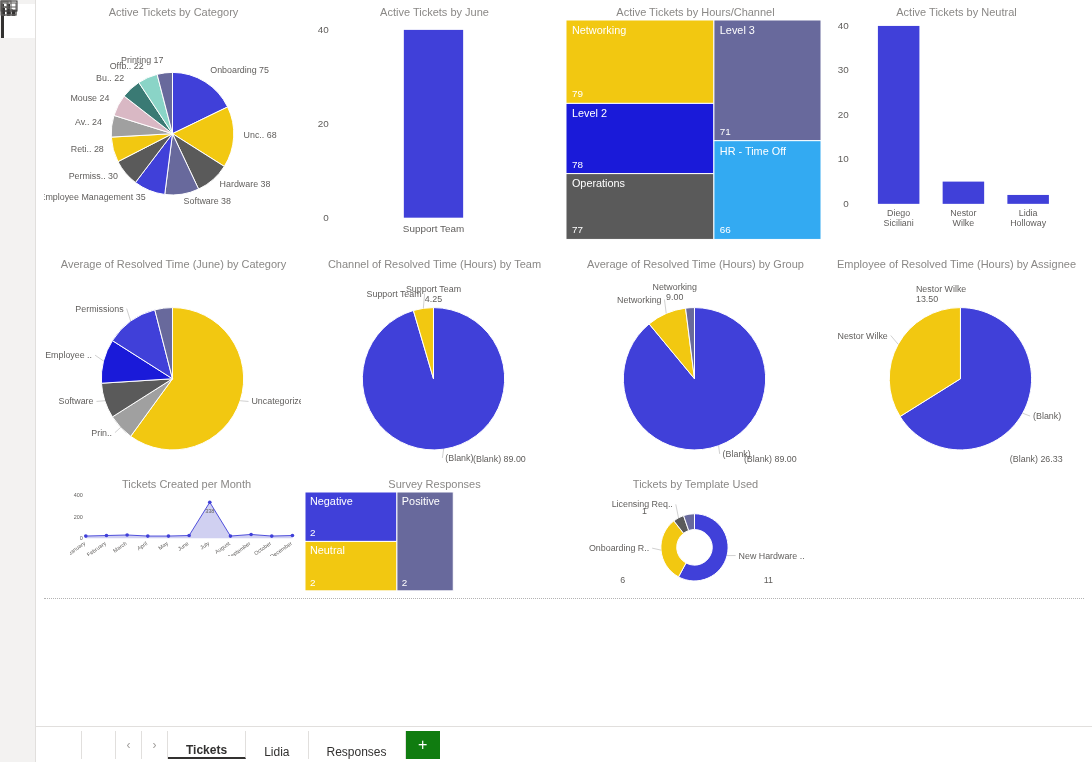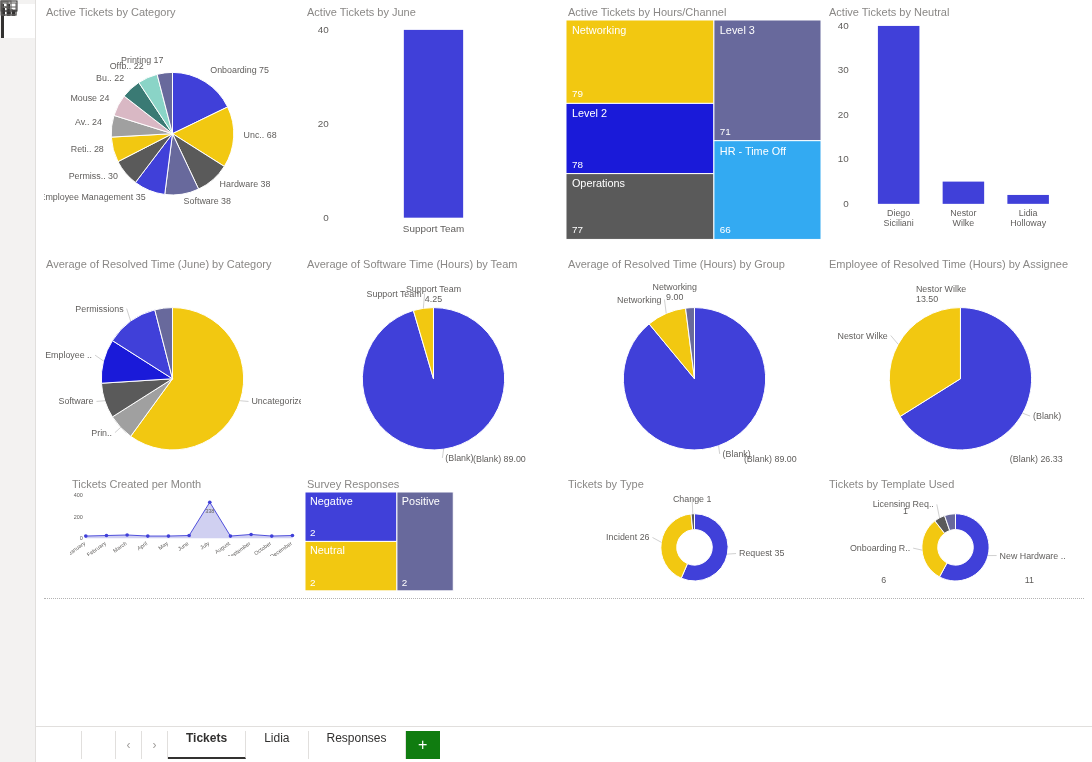--- a/index.html
+++ b/index.html
@@ -2,39 +2,39 @@
 <html><head>
 <meta charset="utf-8">
 <style>
   * { box-sizing: border-box; margin: 0; padding: 0; font-family: "Segoe UI", sans-serif; }
   body { width: 1092px; height: 762px; overflow: hidden; background: #fff; color: #333; }
   .app { display: flex; height: 100%; }
   .sidebar { width: 36px; background: #f3f2f1; border-right: 1px solid #e1dfdd; display: flex; flex-direction: column; align-items: center; padding-top: 4px; }
   .sidebar button { width: 34px; height: 34px; border: none; background: transparent; display: flex; align-items: center; justify-content: center; cursor: pointer; }
   .sidebar button.active { background: #fff; border-left: 3px solid #323130; }
   .main { flex: 1; display: flex; flex-direction: column; }
-  .canvas { flex: 1; padding: 6px 8px 0 8px; overflow: hidden; }
+  .canvas { flex: 1; padding: 6px 8px 0 8px; overflow: hidden; text-align: center; }
   .grid { display: grid; grid-template-columns: repeat(4, 1fr); grid-template-rows: 244px 212px 122px; gap: 8px 4px; height: 586px; }
   .tile { position: relative; }
   .tile-title { font-size: 11px; color: #8a8886; margin-bottom: 2px; padding-left: 2px; }
   .char-body { position: relative; width: 100%; height: calc(100% - 16px); }
   svg { position: absolute; inset: 0; }
   .label { font-size: 10px; fill: #605e5c; }
   .label-sm { font-size: 9px; fill: #605e5c; }
   .axis-tick { font-size: 10px; fill: #605e5c; }
   .tree-label { font-size: 11px; fill: #fff; }
   .tree-val { font-size: 10px; fill: #fff; }
 
   .divider { border-top: 1.5px dotted #b3b3b3; margin-top: 6px; }
 
   .footer { height: 36px; border-top: 1px solid #e1dfdd; background: #fff; display: flex; align-items: center; padding-left: 12px; font-size: 12px; color: #323130; }
   .foot-icn { width: 34px; height: 28px; display: flex; align-items: center; justify-content: center; border-right: 1px solid #e1dfdd; cursor: pointer; }
   .foot-nav { display: flex; align-items: center; }
   .foot-arrow { width: 26px; height: 28px; display:flex; align-items:center; justify-content:center; color:#a19f9d; border-right:1px solid #e1dfdd; cursor: pointer; }
-  .tab { height: 28px; display: flex; align-items: flex-start; padding: 0 18px; border-right: 1px solid #e1dfdd; cursor: pointer; }
+  .tab { height: 28px; display: flex; align-items: flex-end; padding: 0 18px; border-right: 1px solid #e1dfdd; cursor: pointer; }
   .tab.active { background: #fff; border-bottom: 2px solid #323130; font-weight: 600; }
   .tab-add { width: 34px; height: 28px; background: #107c10; color: #fff; display:flex; align-items:center; justify-content:center; font-size:16px; cursor: pointer; }
 </style>
 </head>
 <body>
 
 <div class="app">
   <div class="sidebar">
     <button class="active">
         <svg width="18" height="18">
@@ -171,21 +171,21 @@
                 <text x="48.63901446519499" y="87.11004947815218" class="label-sm" text-anchor="end">Employee ..</text>
                 <line x1="60.26201239873856" y1="90.09432812413044" x2="51.63901446519499" y2="84.11004947815218" stroke="#a0a0a0" stroke-width="0.5"></line>
                 <path d="M 130 108 L 69.20838936385492 69.42047076151223 A 72 72 0 0 1 112.09432812413048 38.26201239873855 Z" fill="#4040d9" stroke="#fff" stroke-width="1"></path>
                 <text x="80.62603880743225" y="40.04257247250442" class="label-sm" text-anchor="end">Permissions</text>
                 <line x1="87.67946183494192" y1="49.75077640500379" x2="83.62603880743225" y2="37.04257247250442" stroke="#a0a0a0" stroke-width="0.5"></line>
                 <path d="M 130 108 L 112.09432812413048 38.26201239873855 A 72 72 0 0 1 130.00000000000006 36 Z" fill="#68699c" stroke="#fff" stroke-width="1"></path>
               </svg>
             </div>
         </div>
         <div class="tile">
-          <div class="tile-title">Average of Software Time (Hours) by Team</div>
+          <div class="tile-title">Channel of Resolved Time (Hours) by Team</div>
           <div class="char-body">
               <svg viewBox="0 0 260 196" id="svg-rteam">
                 <path d="M 130 108 L 130 36 A 72 72 0 1 1 109.66236588078553 38.932057809480355 Z" fill="#4040d9" stroke="#fff" stroke-width="1"></path>
                 <text x="141.98627684748428" y="191.14041837358928" class="label-sm" text-anchor="start">(Blank)</text>
                 <line x1="140.27395158355796" y1="179.2632157487908" x2="138.98627684748428" y2="188.14041837358928" stroke="#a0a0a0" stroke-width="0.5"></line>
                 <path d="M 130 108 L 109.66236588078553 38.932057809480355 A 72 72 0 0 1 130 36 Z" fill="#f2c811" stroke="#fff" stroke-width="1"></path>
                 <text x="118.01372315251568" y="24.85958162641073" class="label-sm" text-anchor="end">Support Team</text>
                 <line x1="119.72604841644201" y1="36.73678425120919" x2="121.01372315251568" y2="21.85958162641073" stroke="#a0a0a0" stroke-width="0.5"></line>
                 <text x="130" y="20" class="label-sm" text-anchor="middle">Support Team</text>
                 <text x="130" y="30" class="label-sm" text-anchor="middle">4.25</text>
@@ -272,36 +272,20 @@
                 <rect x="0" y="50" width="93" height="50" fill="#f2c811" stroke="#fff"></rect>
                 <text x="5" y="63" class="tree-label">Neutral</text>
                 <text x="5" y="95" class="tree-val">2</text>
                 <rect x="93" y="0" width="57" height="100" fill="#68699c" stroke="#fff"></rect>
                 <text x="98" y="13" class="tree-label">Positive</text>
                 <text x="98" y="95" class="tree-val">2</text>
               </svg>
             </div>
         </div>
         <div class="tile">
-          <div class="tile-title">Tickets by Type</div>
-          <div class="char-body">
-              <svg viewBox="0 0 260 106" id="svg-type">
-                <path d="M 130 22 A 34 34 0 1 1 116.59190092614716 87.24456559508783 L 122.90159460796026 72.54124060916415 A 18 18 0 1 0 130 38 Z" fill="#4040d9" stroke="#fff" stroke-width="1"></path>
-                <text x="175.05837729761475" y="65.25973192407837" class="label-sm" text-anchor="start">Request 35</text>
-                <line x1="163.30401800258483" y1="62.84414968301445" x2="172.05837729761475" y2="62.259731924078366" stroke="#a0a0a0" stroke-width="0.5"></line>
-                <path d="M 116.59190092614716 87.24456559508783 A 34 34 0 0 1 126.56027705242731 22.174443004675567 L 128.17897020422623 38.09235217894589 A 18 18 0 0 0 122.90159460796026 72.54124060916415 Z" fill="#f2c811" stroke="#fff" stroke-width="1"></path>
-                <text x="84.53045708090687" y="49.03432223478947" class="label-sm" text-anchor="end">Incident 26</text>
-                <line x1="96.39207697284422" y1="50.85145556484439" x2="87.53045708090687" y2="46.03432223478947" stroke="#a0a0a0" stroke-width="0.5"></line>
-                <path d="M 126.56027705242731 22.174443004675567 A 34 34 0 0 1 130.00000000000003 22 L 130 38 A 18 18 0 0 0 128.17897020422623 38.09235217894589 Z" fill="#5a5a5a" stroke="#fff" stroke-width="1"></path>
-                <text x="127.67013823341922" y="10.059040670131573" class="label-sm" text-anchor="middle">Change 1</text>
-                <line x1="128.27792825948376" y1="22.043638756184208" x2="127.67013823341922" y2="7.059040670131573" stroke="#a0a0a0" stroke-width="0.5"></line>
-              </svg>
-            </div>
-        </div>
-        <div class="tile">
           <div class="tile-title">Tickets by Template Used</div>
           <div class="char-body">
               <svg viewBox="0 0 260 106" id="svg-template">
                 <path d="M 130 22 A 34 34 0 1 1 113.8177886367395 85.90210754102063 L 121.43294692533267 71.8305275217168 A 18 18 0 1 0 130 38 Z" fill="#4040d9" stroke="#fff" stroke-width="1"></path>
                 <text x="174.5924122332092" y="67.29233240847677" class="label-sm" text-anchor="start">New Hardware ..</text>
                 <line x1="162.95960904193723" y1="64.34650656278717" x2="171.5924122332092" y2="64.29233240847677" stroke="#a0a0a0" stroke-width="0.5"></line>
                 <path d="M 113.8177886367395 85.90210754102063 A 34 34 0 0 1 109.11676776855128 29.169222680522623 L 118.94417117158598 41.795470830864915 A 18 18 0 0 0 121.43294692533267 71.8305275217168 Z" fill="#f2c811" stroke="#fff" stroke-width="1"></path>
                 <text x="84.15711332169319" y="59.7986498917273" class="label-sm" text-anchor="end">Onboarding R..</text>
                 <line x1="96.11612723777323" y1="58.80769774605931" x2="87.15711332169319" y2="56.7986498917273" stroke="#a0a0a0" stroke-width="0.5"></line>
                 <path d="M 109.11676776855128 29.169222680522623 A 34 34 0 0 1 118.96021804704075 23.84221378217842 L 124.1554095543157 38.97528964938857 A 18 18 0 0 0 118.94417117158598 41.795470830864915 Z" fill="#5a5a5a" stroke="#fff" stroke-width="1"></path>

